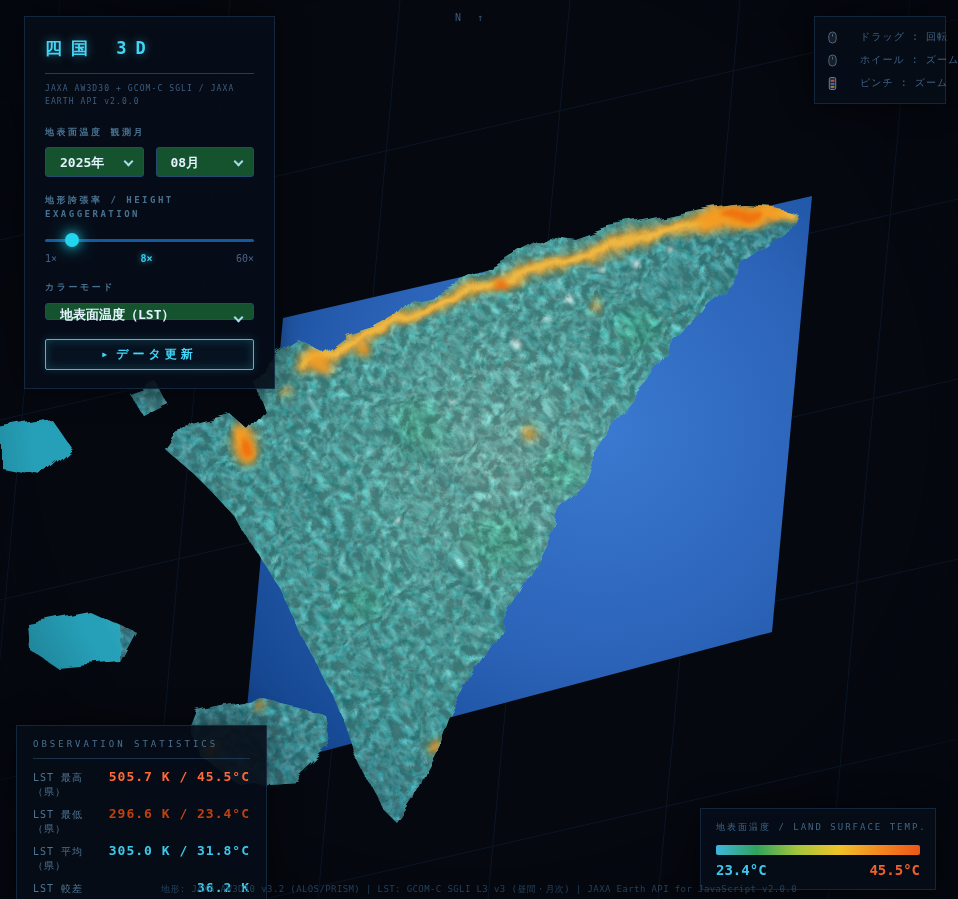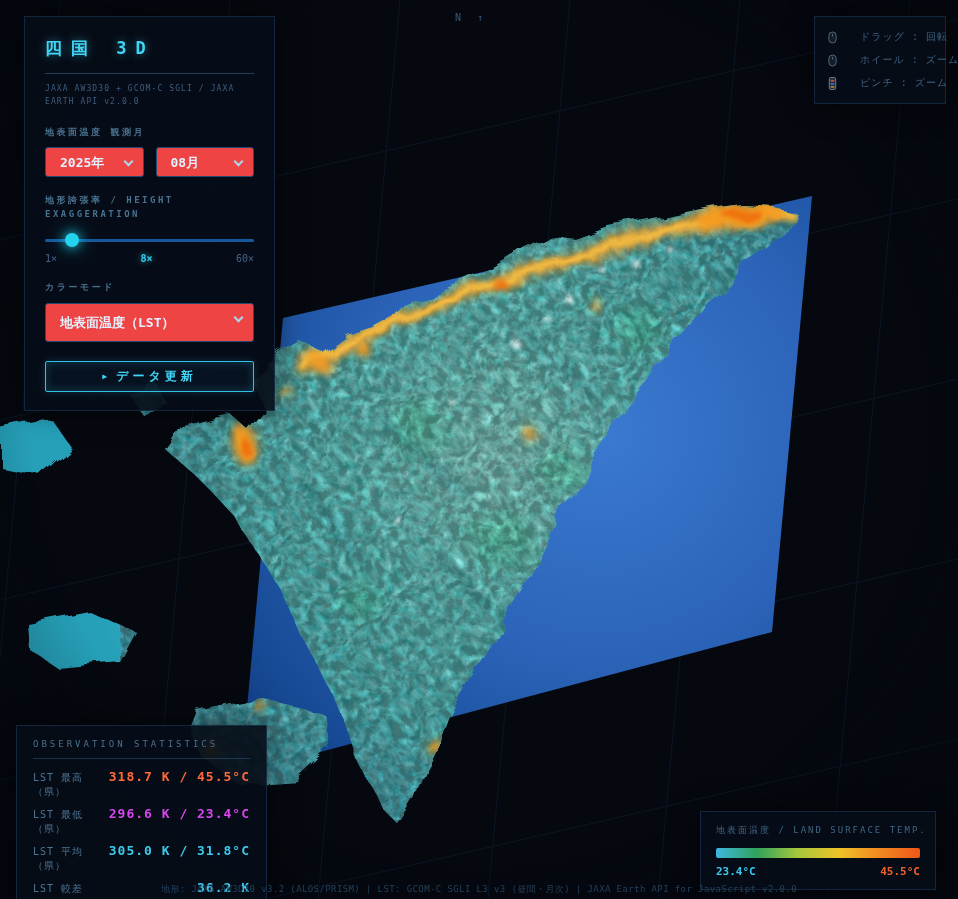--- a/index.html
+++ b/index.html
@@ -17,29 +17,29 @@
     background:rgba(7,13,24,0.92);
     border:1px solid rgba(44,92,138,0.35);
     box-shadow:0 0 24px rgba(0,0,0,0.55);
   }
   .control { left:16px; top:16px; width:251px; padding:20px 20px 18px;margin-left:8px; }
   .app-title { color:#41d6f7; font-size:17px; font-weight:bold; letter-spacing:9px; text-shadow:0 0 10px rgba(65,214,247,.5); white-space:nowrap; }
   .divider { height:1px; background:rgba(70,120,170,.45); margin:13px 0 9px; }
   .subtitle { font-size:8px; line-height:1.6; letter-spacing:1.1px; color:#3d5d80; }
   .sec-label { display:block; font-size:9px; letter-spacing:2.5px; color:#49718f; margin-top:17px; margin-bottom:8px; line-height:1.5;font-weight:bold; }
   .select-row { display:flex; gap:12px; }
-  .select { position:relative; flex:1; height:30px; background:#ef4444; border:1px solid #234a70; border-radius:3px; }
+  .select { position:relative; flex:1; height:30px; background:#14532d; border:1px solid #234a70; border-radius:3px; }
   .select select {
     appearance:none; -webkit-appearance:none; width:100%; height:100%;
     background:transparent; border:none; color:#e4f1ff; font-size:13px; font-weight:bold;
     font-family:inherit; padding:0 24px 0 14px; outline:none; cursor:pointer;
   }
   .select .chev { position:absolute; right:11px; top:10px; width:7px; height:7px;
     border-right:2px solid #a9d9ef; border-bottom:2px solid #a9d9ef; transform:rotate(45deg); pointer-events:none; }
-  .select.wide { width:100%; height:39px; }
+  .select.wide { width:100%; height:17px; }
 
   .slider { position:relative; height:14px; margin-top:12px; cursor:pointer; }
   .slider .track { position:absolute; left:0; right:0; top:6px; height:3px; background:#15599c; border-radius:2px; }
   .slider .handle { position:absolute; top:0; width:14px; height:14px; margin-left:-7px; border-radius:50%;
     background:#23d4ee; box-shadow:0 0 12px #23d4ee,0 0 22px rgba(35,212,238,.6); cursor:grab; }
   .scale { display:flex; justify-content:space-between; font-size:10px; color:#46648a; margin-top:6px; }
   .scale .cur { color:#35cdee; font-weight:bold; text-shadow:0 0 6px rgba(53,205,238,.7); }
 
   .update {
     width:100%; height:31px; margin-top:19px; background:rgba(16,48,72,.18);
@@ -62,21 +62,21 @@
   .stats .divider { margin:9px 0 10px; background:rgba(70,120,170,.35); }
   .stat-row { display:flex; justify-content:space-between; align-items:baseline; margin-bottom:7px; }
   .stat-row:last-child { margin-bottom:4px; }
   .stat-label { font-size:10px; color:#4d7494; letter-spacing:1px; }
   .stat-value { font-size:13px; font-weight:bold; letter-spacing:1px; white-space:nowrap; }
 
   
   .legend { right:22px; bottom:9px; width:236px; padding:12px 15px 11px; }
   .legend-title { font-size:9px; letter-spacing:2px; color:#3f6585; white-space:nowrap; }
   .legend-bar { height:10px; border-radius:2px; margin-top:11px; }
-  .legend-labels { display:flex; justify-content:space-between; margin-top:7px; font-size:11px; font-weight:bold;text-align:center; }
+  .legend-labels { display:flex; justify-content:space-between; margin-top:7px; font-size:14px; font-weight:bold;text-align:center; }
   .legend-min { color:#3cc8ea; }
   .legend-max { color:#f2602a; }
 
   .compass { position:absolute; left:455px; top:12px; display:flex; gap:15px; font-size:10px; color:#3b5878; letter-spacing:1px; }
 
   .footer { position:absolute; left:0; right:0; bottom:3px; text-align:center; font-size:9px; color:#22405c; letter-spacing:.4px; }
 </style>
 </head>
 <body>
 
@@ -282,25 +282,25 @@
 <div class="compass">
   <span>N</span>
   <span>↑</span>
 </div>
 
 <div class="panel stats">
   <div class="stats-title">OBSERVATION STATISTICS</div>
   <div class="divider"></div>
   <div class="stat-row">
     <span class="stat-label">LST 最高（県）</span>
-    <span class="stat-value" style="color: rgb(255, 104, 56);">318.7 K / 45.5°C</span>
+    <span class="stat-value" style="color: rgb(255, 104, 56);">505.7 K / 45.5°C</span>
   </div>
   <div class="stat-row">
     <span class="stat-label">LST 最低（県）</span>
-    <span class="stat-value" style="color: #d946ef;">296.6 K / 23.4°C</span>
+    <span class="stat-value" style="color: #c2410c;">296.6 K / 23.4°C</span>
   </div>
   <div class="stat-row">
     <span class="stat-label">LST 平均（県）</span>
     <span class="stat-value" style="color: rgb(60, 200, 234);">305.0 K / 31.8°C</span>
   </div>
   <div class="stat-row">
     <span class="stat-label">LST 較差</span>
     <span class="stat-value" style="color: rgb(60, 200, 234);">36.2 K</span>
   </div>
 

